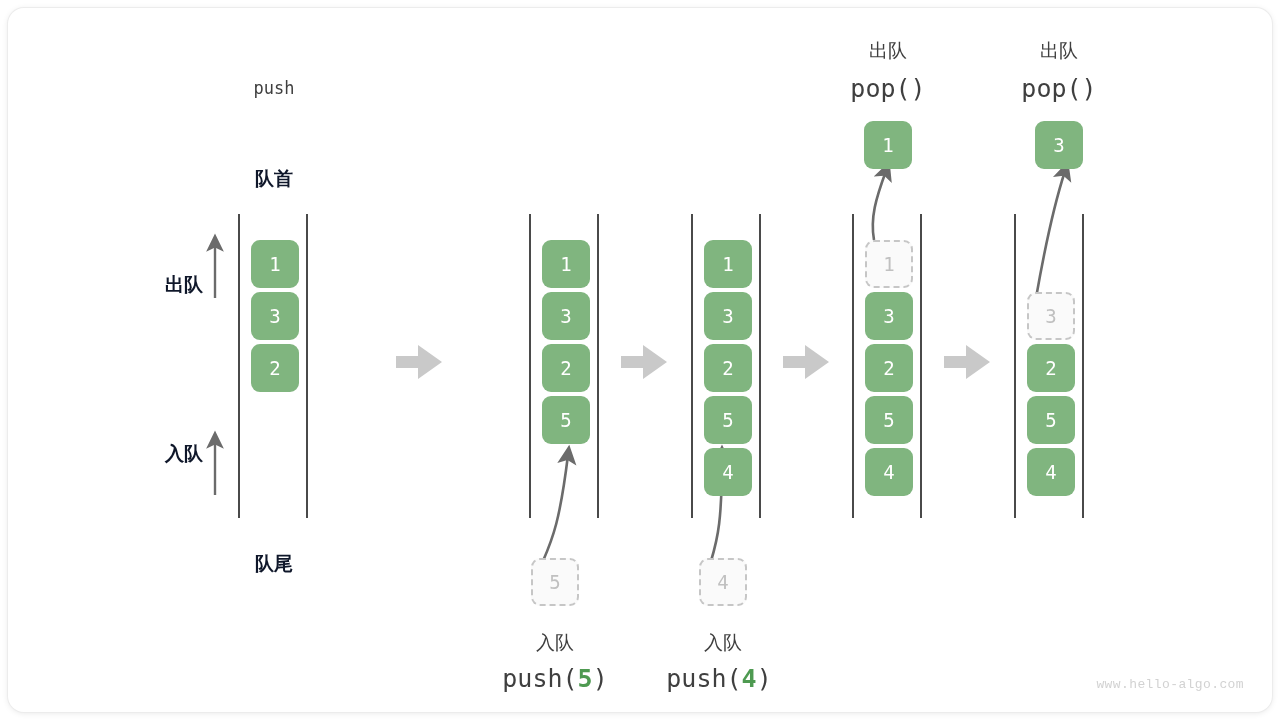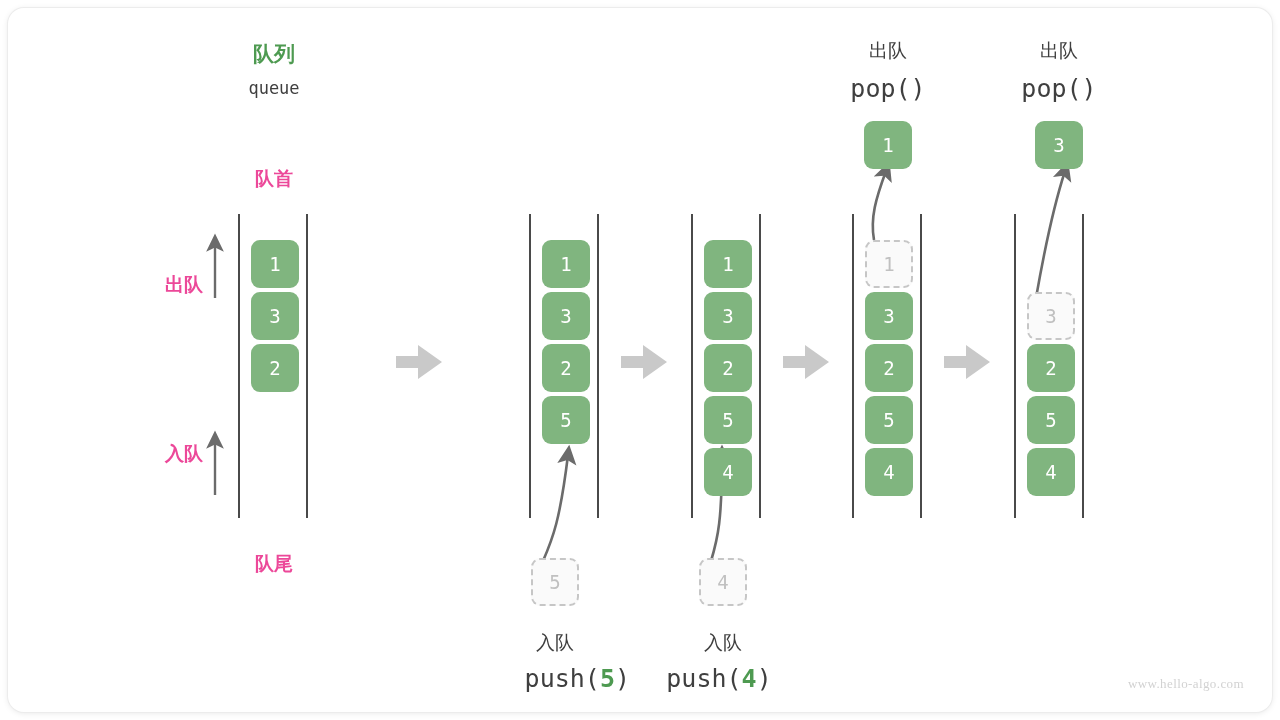--- a/index.html
+++ b/index.html
@@ -41,21 +41,21 @@
     font-family: "DejaVu Sans Mono", monospace;
     font-size: 17px;
     color: #3f3f3f;
     white-space: nowrap;
     text-align: center;
   }
   .lbl-bold {
     position: absolute;
     font-size: 19px;
     font-weight: bold;
-    color: #ec4899;
+    color: #0f172a;
     white-space: nowrap;
     text-align: center;
   }
   .cap-cn {
     position: absolute;
     font-size: 19px;
     color: #3f3f3f;
     white-space: nowrap;
     text-align: center;
   }
@@ -65,21 +65,21 @@
     font-size: 25px;
     color: #3f3f3f;
     white-space: nowrap;
     text-align: center;
   }
   .cap-code .num { color: #4e9a51; font-weight: bold; }
   .watermark {
     position: absolute;
     right: 28px;
     bottom: 20px;
-    font-family: Liberation Serif, serif;
+    font-family: Liberation Mono, monospace;
     font-size: 13px;
     color: #d2d2d2;
     letter-spacing: 0.4px;
   }
   
   .rail {
     position: absolute;
     width: 1.6px;
     background: #4a4a4a;
   }
@@ -141,22 +141,21 @@
       <path d="M613,348 h22 v-11 l24,17 -24,17 v-11 h-22 z"></path>
     </g>
     <g fill="#c9c9c9">
       <path d="M775,348 h22 v-11 l24,17 -24,17 v-11 h-22 z"></path>
     </g>
     <g fill="#c9c9c9">
       <path d="M936,348 h22 v-11 l24,17 -24,17 v-11 h-22 z"></path>
     </g>
   </svg>
 
-  <div class="title-cn" style="left:196px; top:32px; width:140px;">队列</div>
-  <div class="title-en" style="left:196px; top:70px; width:140px;">queue</div>
+  <div class="title-en" style="left:196px; top:70px; width:140px;">push</div>
   <div class="lbl-bold" style="left:196px; top:158px; width:140px;">队首</div>
   <div class="lbl-bold" style="left:196px; top:543px; width:140px;">队尾</div>
 
   <div class="lbl-bold" style="left:135px; top:264px; width:60px; text-align:right;">出队</div>
   <div class="lbl-bold" style="left:135px; top:433px; width:60px; text-align:right;">入队</div>
 
   <div class="stage">
     <div class="rail" style="left:230px; top:206px; height:304px;"></div>
     <div class="rail" style="left:298px; top:206px; height:304px;"></div>
     <div class="tile" style="left:243px; top:232px;">1</div>
@@ -166,21 +165,21 @@
 
   <div class="stage">
     <div class="rail" style="left:521px; top:206px; height:304px;"></div>
     <div class="rail" style="left:589px; top:206px; height:304px;"></div>
     <div class="tile" style="left:534px; top:232px;">1</div>
     <div class="tile" style="left:534px; top:284px;">3</div>
     <div class="tile" style="left:534px; top:336px;">2</div>
     <div class="tile" style="left:534px; top:388px;">5</div>
     <div class="tile ghost" style="left:523px; top:550px;">5</div>
     <div class="cap-cn" style="left:472px; top:622px; width:150px;">入队</div>
-    <div class="cap-code" style="left:472px; top:656px; width:150px;text-align:right;">
+    <div class="cap-code" style="left:472px; top:656px; width:150px;">
       <span>push(</span><span class="num">5</span><span>)</span>
     </div>
   </div>
 
   <div class="stage">
     <div class="rail" style="left:683px; top:206px; height:304px;"></div>
     <div class="rail" style="left:751px; top:206px; height:304px;"></div>
     <div class="tile" style="left:696px; top:232px;">1</div>
     <div class="tile" style="left:696px; top:284px;">3</div>
     <div class="tile" style="left:696px; top:336px;">2</div>

